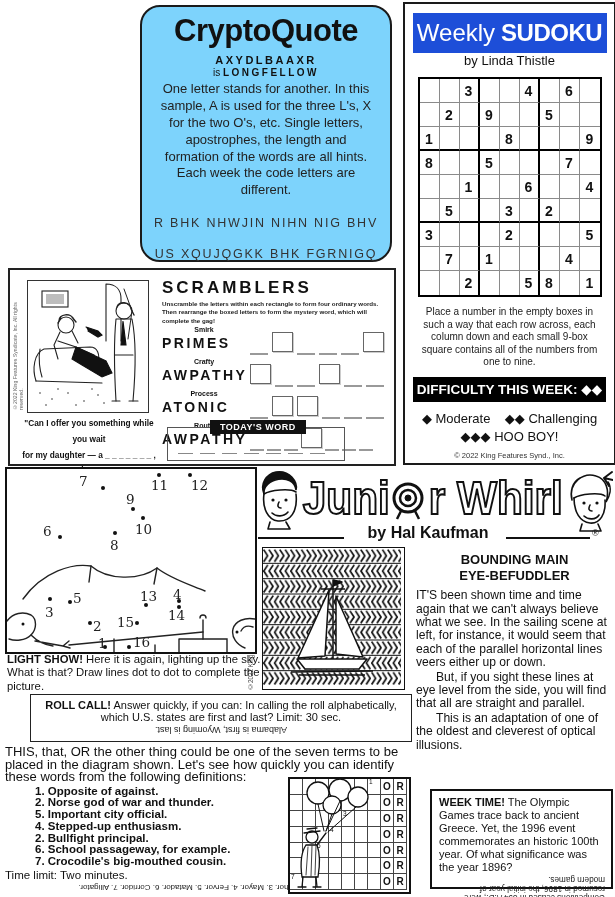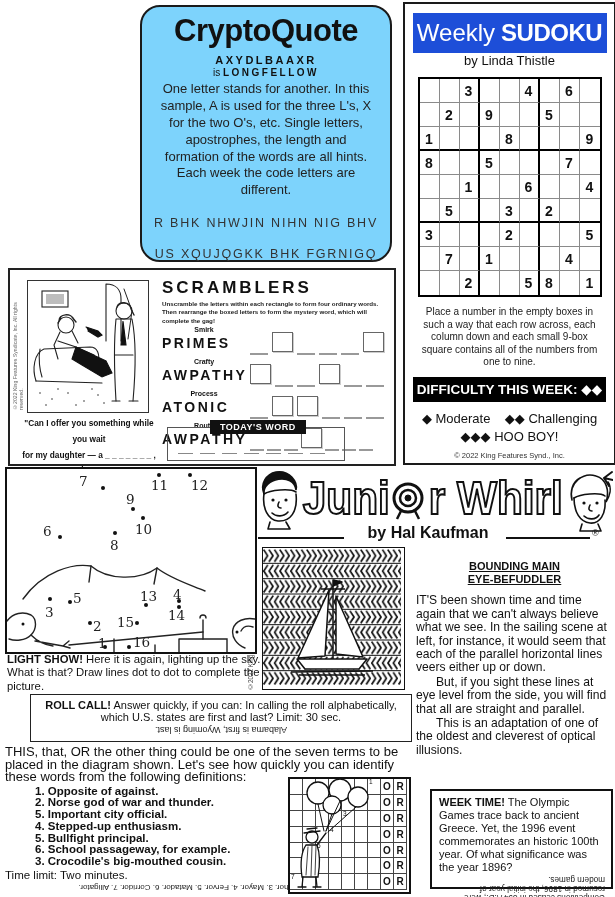--- a/index.html
+++ b/index.html
@@ -68,21 +68,21 @@
   .dot{position:absolute;width:4px;height:4px;background:#111;border-radius:50%;}
   .dot-num{position:absolute;font-size:13.5px;color:#222;font-family:"DejaVu Serif","Liberation Serif",serif;}
   .ls-caption{left:7px;top:653px;width:256px;font-size:11.3px;line-height:1.18;}
   .ls-caption b{font-weight:bold;}
 
   
   #sailing{left:262px;top:547px;width:141px;height:141px;border:1.5px solid #111;background:#fff;}
 
   
   #bounding{left:416px;top:552px;width:197px;}
-  #bounding h3{margin:8px;text-align:center;font-size:11px;line-height:1.2;text-decoration:underline;}
+  #bounding h3{margin:0;text-align:center;font-size:13px;line-height:1.2;}
   #bounding p{margin:6px 0 0 0;font-size:12.1px;line-height:13.4px;}
   #bounding p.ind{text-indent:20px;margin-top:1px;}
 
   
   #rollcall{left:30px;top:694px;width:380px;height:46px;border:1.5px solid #222;text-align:center;}
   #rollcall .l1{font-size:11px;margin-top:4px;}
   #rollcall .l2{font-size:11px;}
   #rollcall .ans{font-size:9px;transform:rotate(180deg);margin-top:2px;color:#222;}
 
   
@@ -492,23 +492,23 @@
   <div class="ans">Alabama is first, Wyoming is last.</div>
 </div>
 
 <div class="abs" id="ttor">
   <div class="intro">THIS, that, OR the other thing could be one of the seven terms to be placed in the diagram shown. Let's see how quickly you can identify these words from the following definitions:</div>
   <ol>
       <li>1. Opposite of against.</li>
       <li>2. Norse god of war and thunder.</li>
       <li>5. Important city official.</li>
       <li>4. Stepped-up enthusiasm.</li>
-      <li>5. Bullfight principal.</li>
+      <li>2. Bullfight principal.</li>
       <li>6. School passageway, for example.</li>
-      <li>3. Crocodile's big-mouthed cousin.</li>
+      <li>7. Crocodile's big-mouthed cousin.</li>
     </ol>
   <div class="tl">Time limit: Two minutes.</div>
   <div class="ans">1. For. 2. Thor. 3. Mayor. 4. Fervor. 5. Matador. 6. Corridor. 7. Alligator.</div>
 </div>
 
 <div class="abs" id="orgrid-wrap">
   <div id="orgrid">
       <div class="or-cell"></div>
       <div class="or-cell"></div>
       <div class="or-cell"></div>

